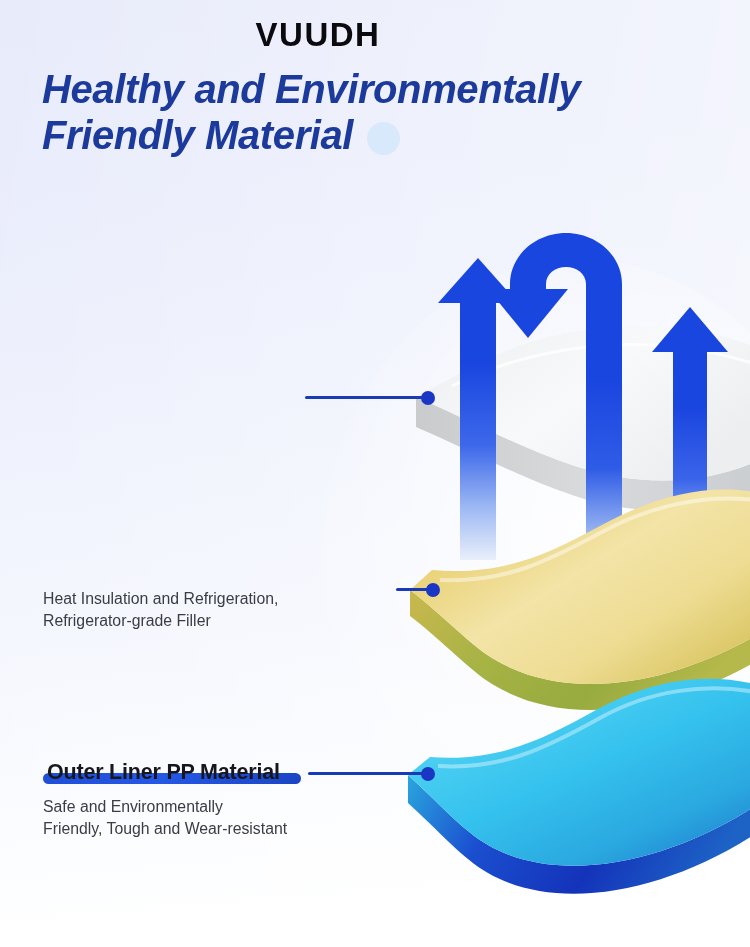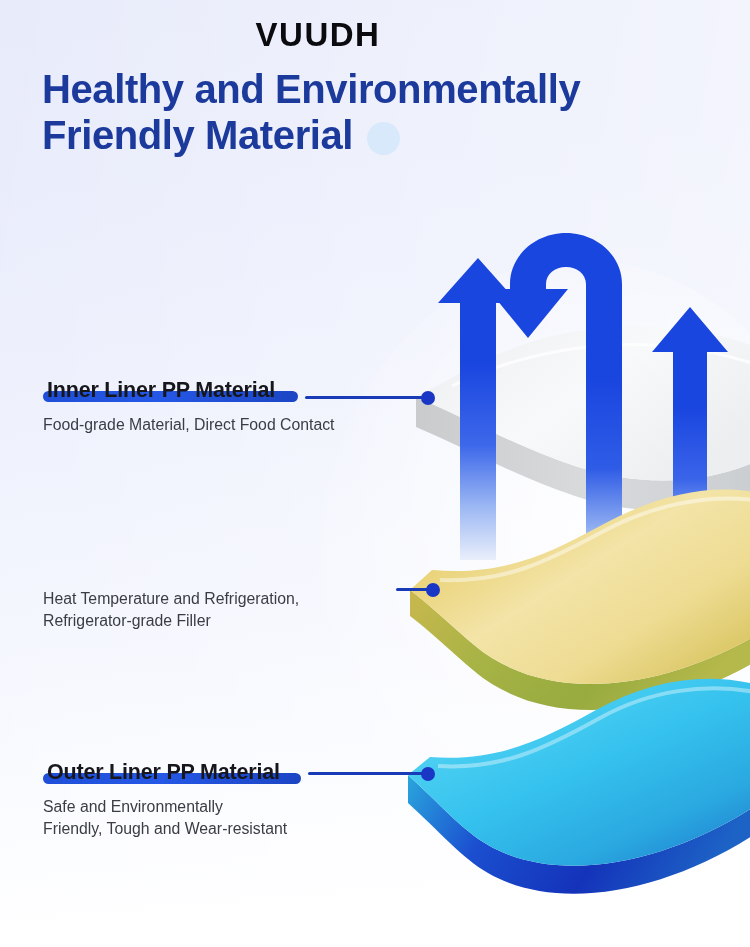--- a/index.html
+++ b/index.html
@@ -60,20 +60,21 @@
     left: 42px;
     top: 66px;
     width: 600px;
     font-size: 40px;
     line-height: 46px;
     font-weight: 700;
     color: #1b3a9c;
     letter-spacing: -0.4px;
     white-space: pre-line;
     z-index: 6;
+    font-style: italic;
   }
   .headline-dot {
     position: absolute;
     left: 367px;
     top: 122px;
     width: 33px;
     height: 33px;
     border-radius: 50%;
     background: #d7e9fb;
     z-index: 5;
@@ -382,32 +383,25 @@
     </g>
   </svg>
 
   <div class="brand">VUUDH</div>
 
   <div class="headline-dot"></div>
   <div class="headline">Healthy and Environmentally
 Friendly Material</div>
 
 
-  <div class="callout" style="left:43px; top:378px;">
-    <div class="callout-title-wrap">
-      <span class="callout-bar" style="width:255px;"></span>
-      <span class="callout-title">Inner Liner PP Material</span>
-    </div>
-    <div class="callout-desc">Food-grade Material, Direct Food Contact</div>
-  </div>
   <div class="connector-line" style="left:305px; top:396px; width:123px;"></div>
   <div class="connector-dot" style="left:421px; top:391px;"></div>
 
   <div class="callout" style="left:43px; top:577px;">
-    <div class="callout-desc">Heat Temperature and Refrigeration,
+    <div class="callout-desc">Heat Insulation and Refrigeration,
 Refrigerator-grade Filler</div>
   </div>
   <div class="connector-line" style="left:396px; top:588px; width:36px;"></div>
   <div class="connector-dot" style="left:426px; top:583px;"></div>
 
   <div class="callout" style="left:43px; top:760px;">
     <div class="callout-title-wrap">
       <span class="callout-bar" style="width:258px;"></span>
       <span class="callout-title">Outer Liner PP Material</span>
     </div>

